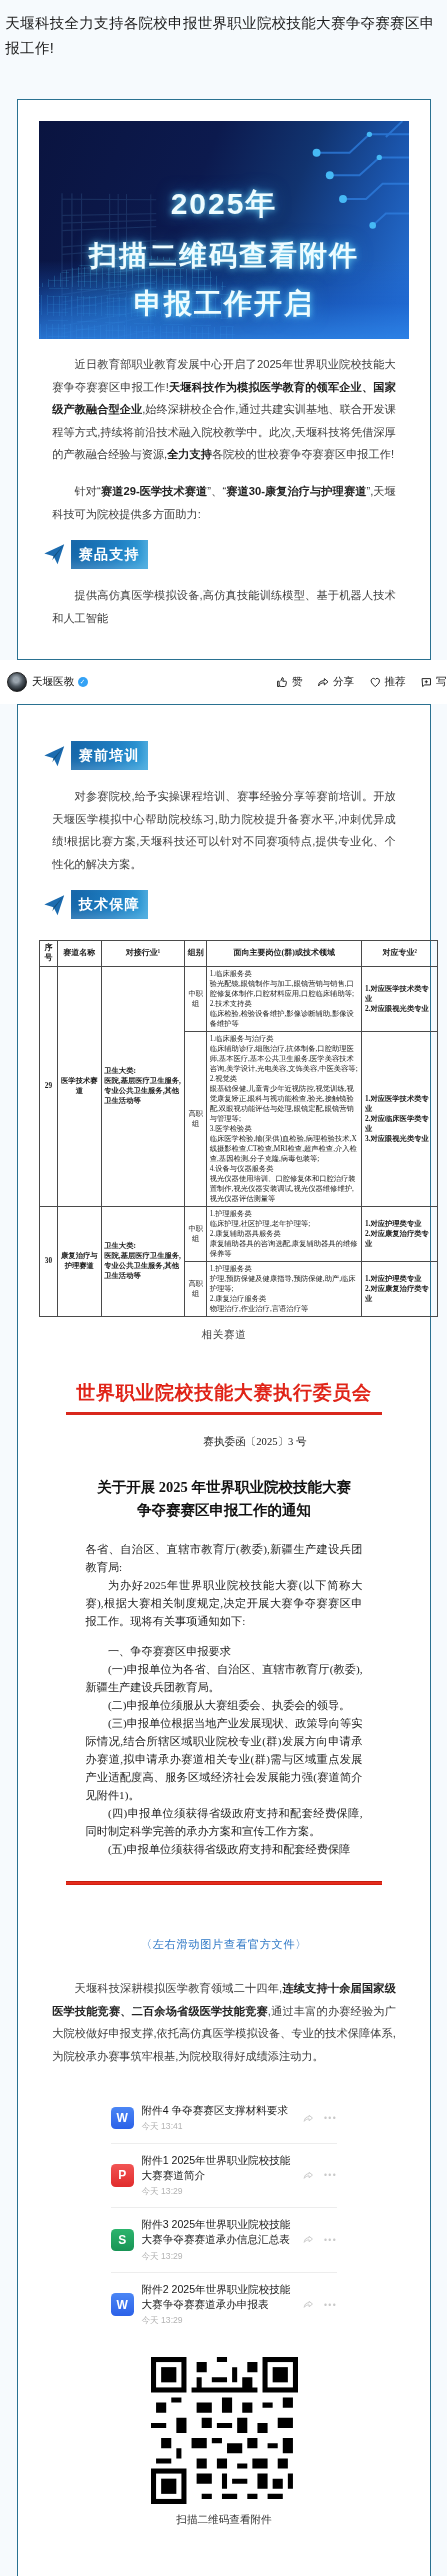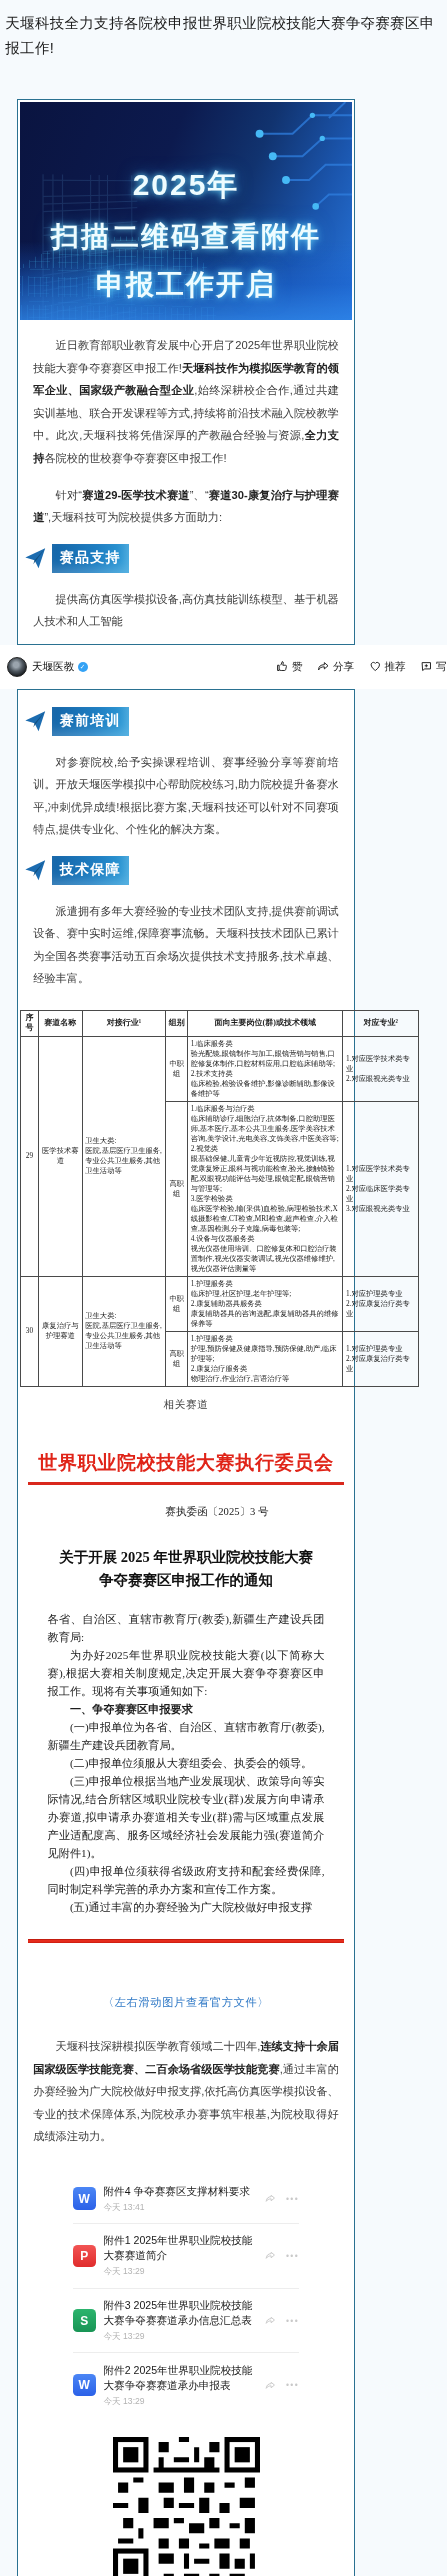--- a/index.html
+++ b/index.html
@@ -9,22 +9,22 @@
     font-family:"Liberation Sans","DejaVu Sans",sans-serif;
     overflow-x:hidden; position:relative; color:#333;
   }
   
   .page-title {
     padding:10.6px 6.6px 0 5.3px; font-size:14.5px; line-height:25px;
     color:#1c1c1c; font-weight:400; letter-spacing:0.3px;
   }
   
   .card-seg {
-    margin:0 17px; width:338px; background:#fff;
-    border:1.3px solid #2a7191; padding:2px;
+    margin:0 17px; width:414px; background:#fff;
+    border:1.3px solid #2a7191; padding:21px;
   }
   .seg1 { margin-top:38px; border-bottom:1.3px solid #2a7191; }
   .seg2 { border-top:1.3px solid #2a7191; padding-bottom:52px; }
   
   .banner {
     position:relative; height:218px; overflow:hidden;
     background:linear-gradient(112deg,#0a1440 0%,#0c1a4e 40%,#11336f 62%,#1b56ae 82%,#2877dd 100%);
   }
   .banner .glow-bottom {
     position:absolute; left:0; right:0; bottom:0; height:79px;
@@ -91,36 +91,36 @@
   
   .track-table {
     width:399px; margin:20px auto 0; border-collapse:collapse;
     font-family:"Liberation Serif","DejaVu Serif",serif;
     font-size:7.3px; line-height:10px; color:#1c1c1c;
   }
   .track-table th,.track-table td { border:0.7px solid #4a4a4a; padding:2px 2.6px; vertical-align:middle; }
   .track-table th { font-weight:bold; text-align:center; font-size:8px; padding:2.6px 1.3px; }
   .td-c { text-align:center; }
   .pre { white-space:pre-line; text-align:left; }
-  .bold { font-weight:normal; }
+  .bold { font-weight:bold; }
   .tbl-caption {
     text-align:center; font-size:10.6px; color:#3f3f3f; margin-top:10.6px; letter-spacing:0.7px;
   }
   
   .doc { width:316px; margin:38px auto 0; font-family:"Liberation Serif","DejaVu Serif",serif; }
   .doc-org {
     text-align:center; color:#e02418; font-size:19px; font-weight:900; letter-spacing:0.7px;
   }
   .doc-rule { margin-top:6.6px; border-top:2px solid #d9281c; border-bottom:0.7px solid #d9281c; height:3.3px; }
   .doc-ref { text-align:center; font-size:10.6px; color:#222; margin-top:20px; position:relative; left:31px; }
   .doc-title { text-align:center; font-size:14.5px; font-weight:bold; line-height:23px; margin-top:26.4px; color:#111; }
   .doc-body { width:277px; margin:18.5px auto 0; font-size:11.2px; line-height:18px; text-align:justify; color:#1d1d1d; }
   .doc-body p { text-indent:2em; }
   .doc-body p.salut { text-indent:0; }
-  .doc-body p.head { font-weight:bold; }
+  .doc-body p.head { font-weight:normal;margin-top:12px; }
   .doc-redline { width:316px; height:4.6px; margin:22.5px auto 0; background:linear-gradient(180deg,#b21407,#f03322 45%,#c91a0d); }
   .slide-hint { text-align:center; font-size:11.2px; color:#2e78c6; margin-top:52px; letter-spacing:0.7px; }
   
   .attach-list { width:226px; margin:26.4px auto 0; }
   .attach-item { display:flex; align-items:center; padding:9.2px 0; border-bottom:0.7px solid #ededed; }
   .attach-item:last-child { border-bottom:none; }
   .file-ico {
     width:22.5px; height:22.5px; border-radius:4.6px; color:#fff; font-weight:bold; font-size:12px;
     display:flex; align-items:center; justify-content:center; flex:0 0 auto; margin-right:8px;
   }
@@ -254,21 +254,20 @@
   </div>
   <p class="para">对参赛院校,给予实操课程培训、赛事经验分享等赛前培训。开放天堰医学模拟中心帮助院校练习,助力院校提升备赛水平,冲刺优异成绩!根据比赛方案,天堰科技还可以针对不同赛项特点,提供专业化、个性化的解决方案。</p>
 
   <div class="sec-head">
     <svg class="plane" viewBox="0 0 34 34">
       <polygon points="2,16 32,2 22,32 16,20" fill="#1c6cb0"></polygon>
       <polygon points="16,20 32,2 14,26" fill="#12507f"></polygon>
     </svg>
     <div class="badge">技术保障</div>
   </div>
-  <p class="para">派遣拥有多年大赛经验的专业技术团队支持,提供赛前调试设备、赛中实时运维,保障赛事流畅。天堰科技技术团队已累计为全国各类赛事活动五百余场次提供技术支持服务,技术卓越、经验丰富。</p>
 
   <table class="track-table">
     <thead>
       <tr>
         <th style="width:4.5%">序号</th>
         <th style="width:11%">赛道名称</th>
         <th style="width:21%">对接行业¹</th>
         <th style="width:5.5%">组别</th>
         <th style="width:39%">面向主要岗位(群)或技术领域</th>
         <th style="width:19%">对应专业²</th>
@@ -337,21 +336,21 @@
       <div>争夺赛赛区申报工作的通知</div>
     </div>
     <div class="doc-body">
       <p class="salut">各省、自治区、直辖市教育厅(教委),新疆生产建设兵团教育局:</p>
       <p>为办好2025年世界职业院校技能大赛(以下简称大赛),根据大赛相关制度规定,决定开展大赛争夺赛赛区申报工作。现将有关事项通知如下:</p>
       <p class="head">一、争夺赛赛区申报要求</p>
       <p>(一)申报单位为各省、自治区、直辖市教育厅(教委),新疆生产建设兵团教育局。</p>
       <p>(二)申报单位须服从大赛组委会、执委会的领导。</p>
       <p>(三)申报单位根据当地产业发展现状、政策导向等实际情况,结合所辖区域职业院校专业(群)发展方向申请承办赛道,拟申请承办赛道相关专业(群)需与区域重点发展产业适配度高、服务区域经济社会发展能力强(赛道简介见附件1)。</p>
       <p>(四)申报单位须获得省级政府支持和配套经费保障,同时制定科学完善的承办方案和宣传工作方案。</p>
-      <p>(五)通过丰富的办赛经验为广大院校做好申报支撑</p>
+      <p>(五)申报单位须获得省级政府支持和配套经费保障</p>
     </div>
     <div class="doc-redline"></div>
   </div>
 
   <div class="slide-hint">〈左右滑动图片查看官方文件〉</div>
 
   <p class="para" style="margin-top:25px"><span>天堰科技深耕模拟医学教育领域二十四年,</span><b>连续支持十余届国家级医学技能竞赛、二百余场省级医学技能竞赛</b><span>,通过丰富的办赛经验为广大院校做好申报支撑,依托高仿真医学模拟设备、专业的技术保障体系,为院校承办赛事筑牢根基,为院校取得好成绩添注动力。</span></p>
 
   <div class="attach-list">
 

